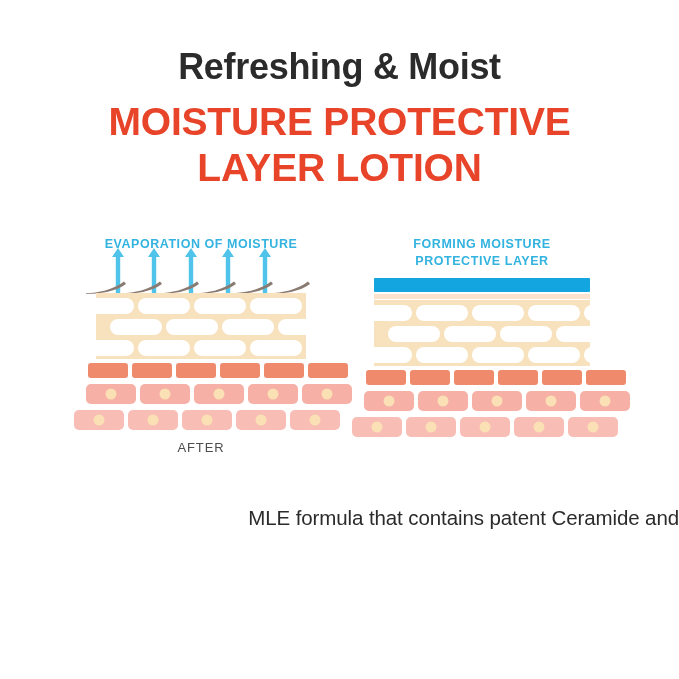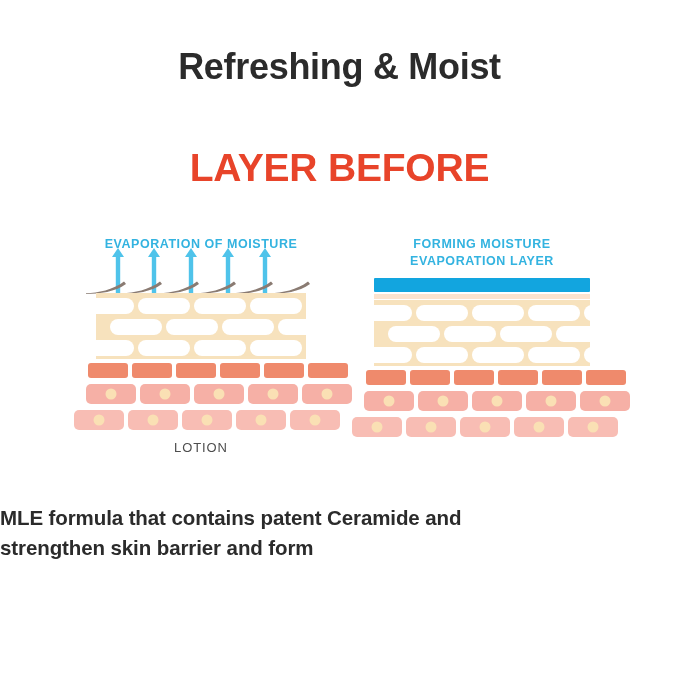--- a/index.html
+++ b/index.html
@@ -166,39 +166,38 @@
     top: 212px;
     font-size: 13px;
     color: #4d4d4d;
     letter-spacing: 0.9px;
   }
 
   
   .body-copy {
     position: absolute;
     top: 503px; left: 0; width: 679px;
-    text-align: left;
+    text-align: right;
     font-size: 20.5px;
     color: #2b2b2b;
     line-height: 1.46;
     letter-spacing: -0.1px;
-    font-weight: bold;
   }
   .body-copy .line { display: block; }
 </style>
 </head>
 <body>
 
 <div id="page">
 
   <div class="heading-block">
     <div class="eyebrow">Refreshing &amp; Moist</div>
     <div class="bigtitle">
-      <br>
-      <span>LAYER BEFORE</span>
+      <span>MOISTURE PROTECTIVE</span><br>
+      <span>LAYER LOTION</span>
     </div>
   </div>
 
   <div class="diagram-area">
 
     <div class="panel before">
 
       <div class="caption before-cap">EVAPORATION OF MOISTURE</div>
 
       <div class="skin before-skin">
@@ -323,28 +322,28 @@
           <div class="pcell light" style="left:140px; width:50px;">
             <span class="nucleus"></span>
             </div>
           <div class="pcell light" style="left:194px; width:50px;">
             <span class="nucleus"></span>
             </div>
         </div>
 
       </div>
 
-      <div class="ba-label">LOTION</div>
+      <div class="ba-label">AFTER</div>
     </div>
 
     <div class="panel after">
 
       <div class="caption after-cap">
         <span>FORMING MOISTURE</span><br>
-        <span>EVAPORATION LAYER</span>
+        <span>PROTECTIVE LAYER</span>
       </div>
 
       <div class="skin after-skin">
 
         <div class="blue-band"></div>
         <div class="cream-strip"></div>
 
         <div class="corneum after-corneum">
           <div class="wbrick" style="left:-14px; top:5px;  width:52px;"></div>
           <div class="wbrick" style="left:42px;  top:5px;  width:52px;"></div>
@@ -410,16 +409,15 @@
         </div>
 
       </div>
 
     </div>
 
   </div>
 
   <div class="body-copy">
     <span class="line">MLE formula that contains patent Ceramide and</span>
-    <span class="line">strengthen skin barrier and form</span>
   </div>
 
 </div>
 
 </body></html>

